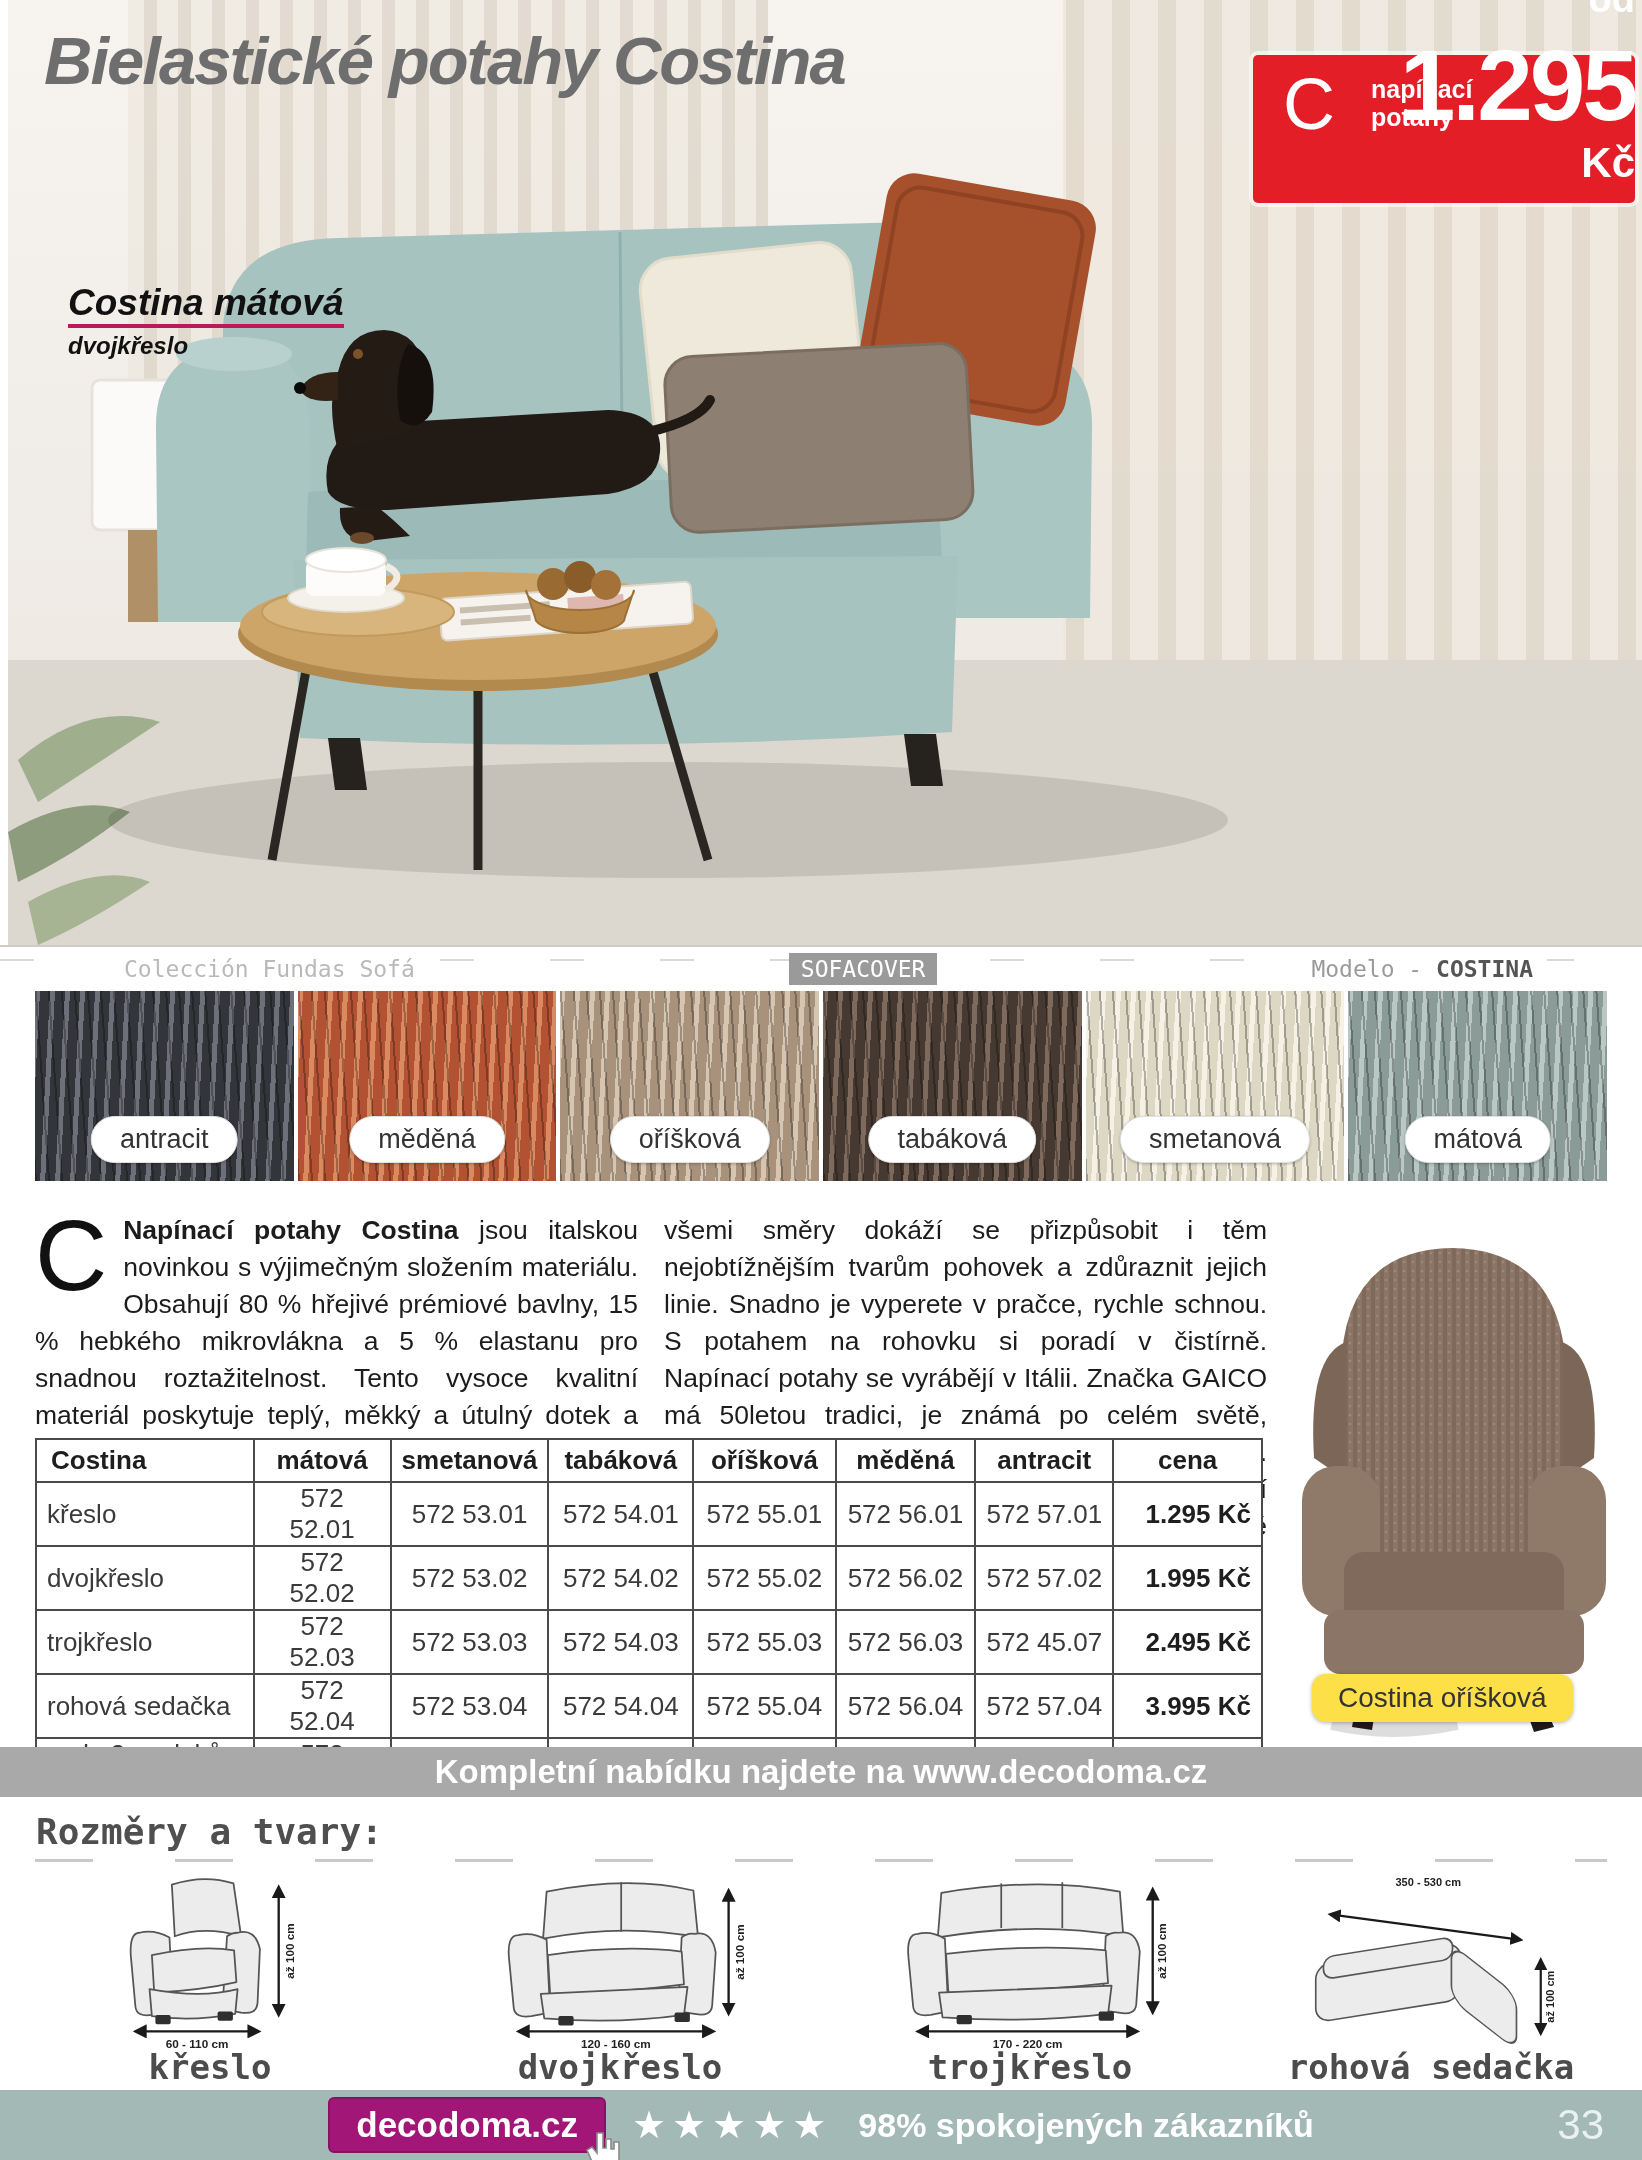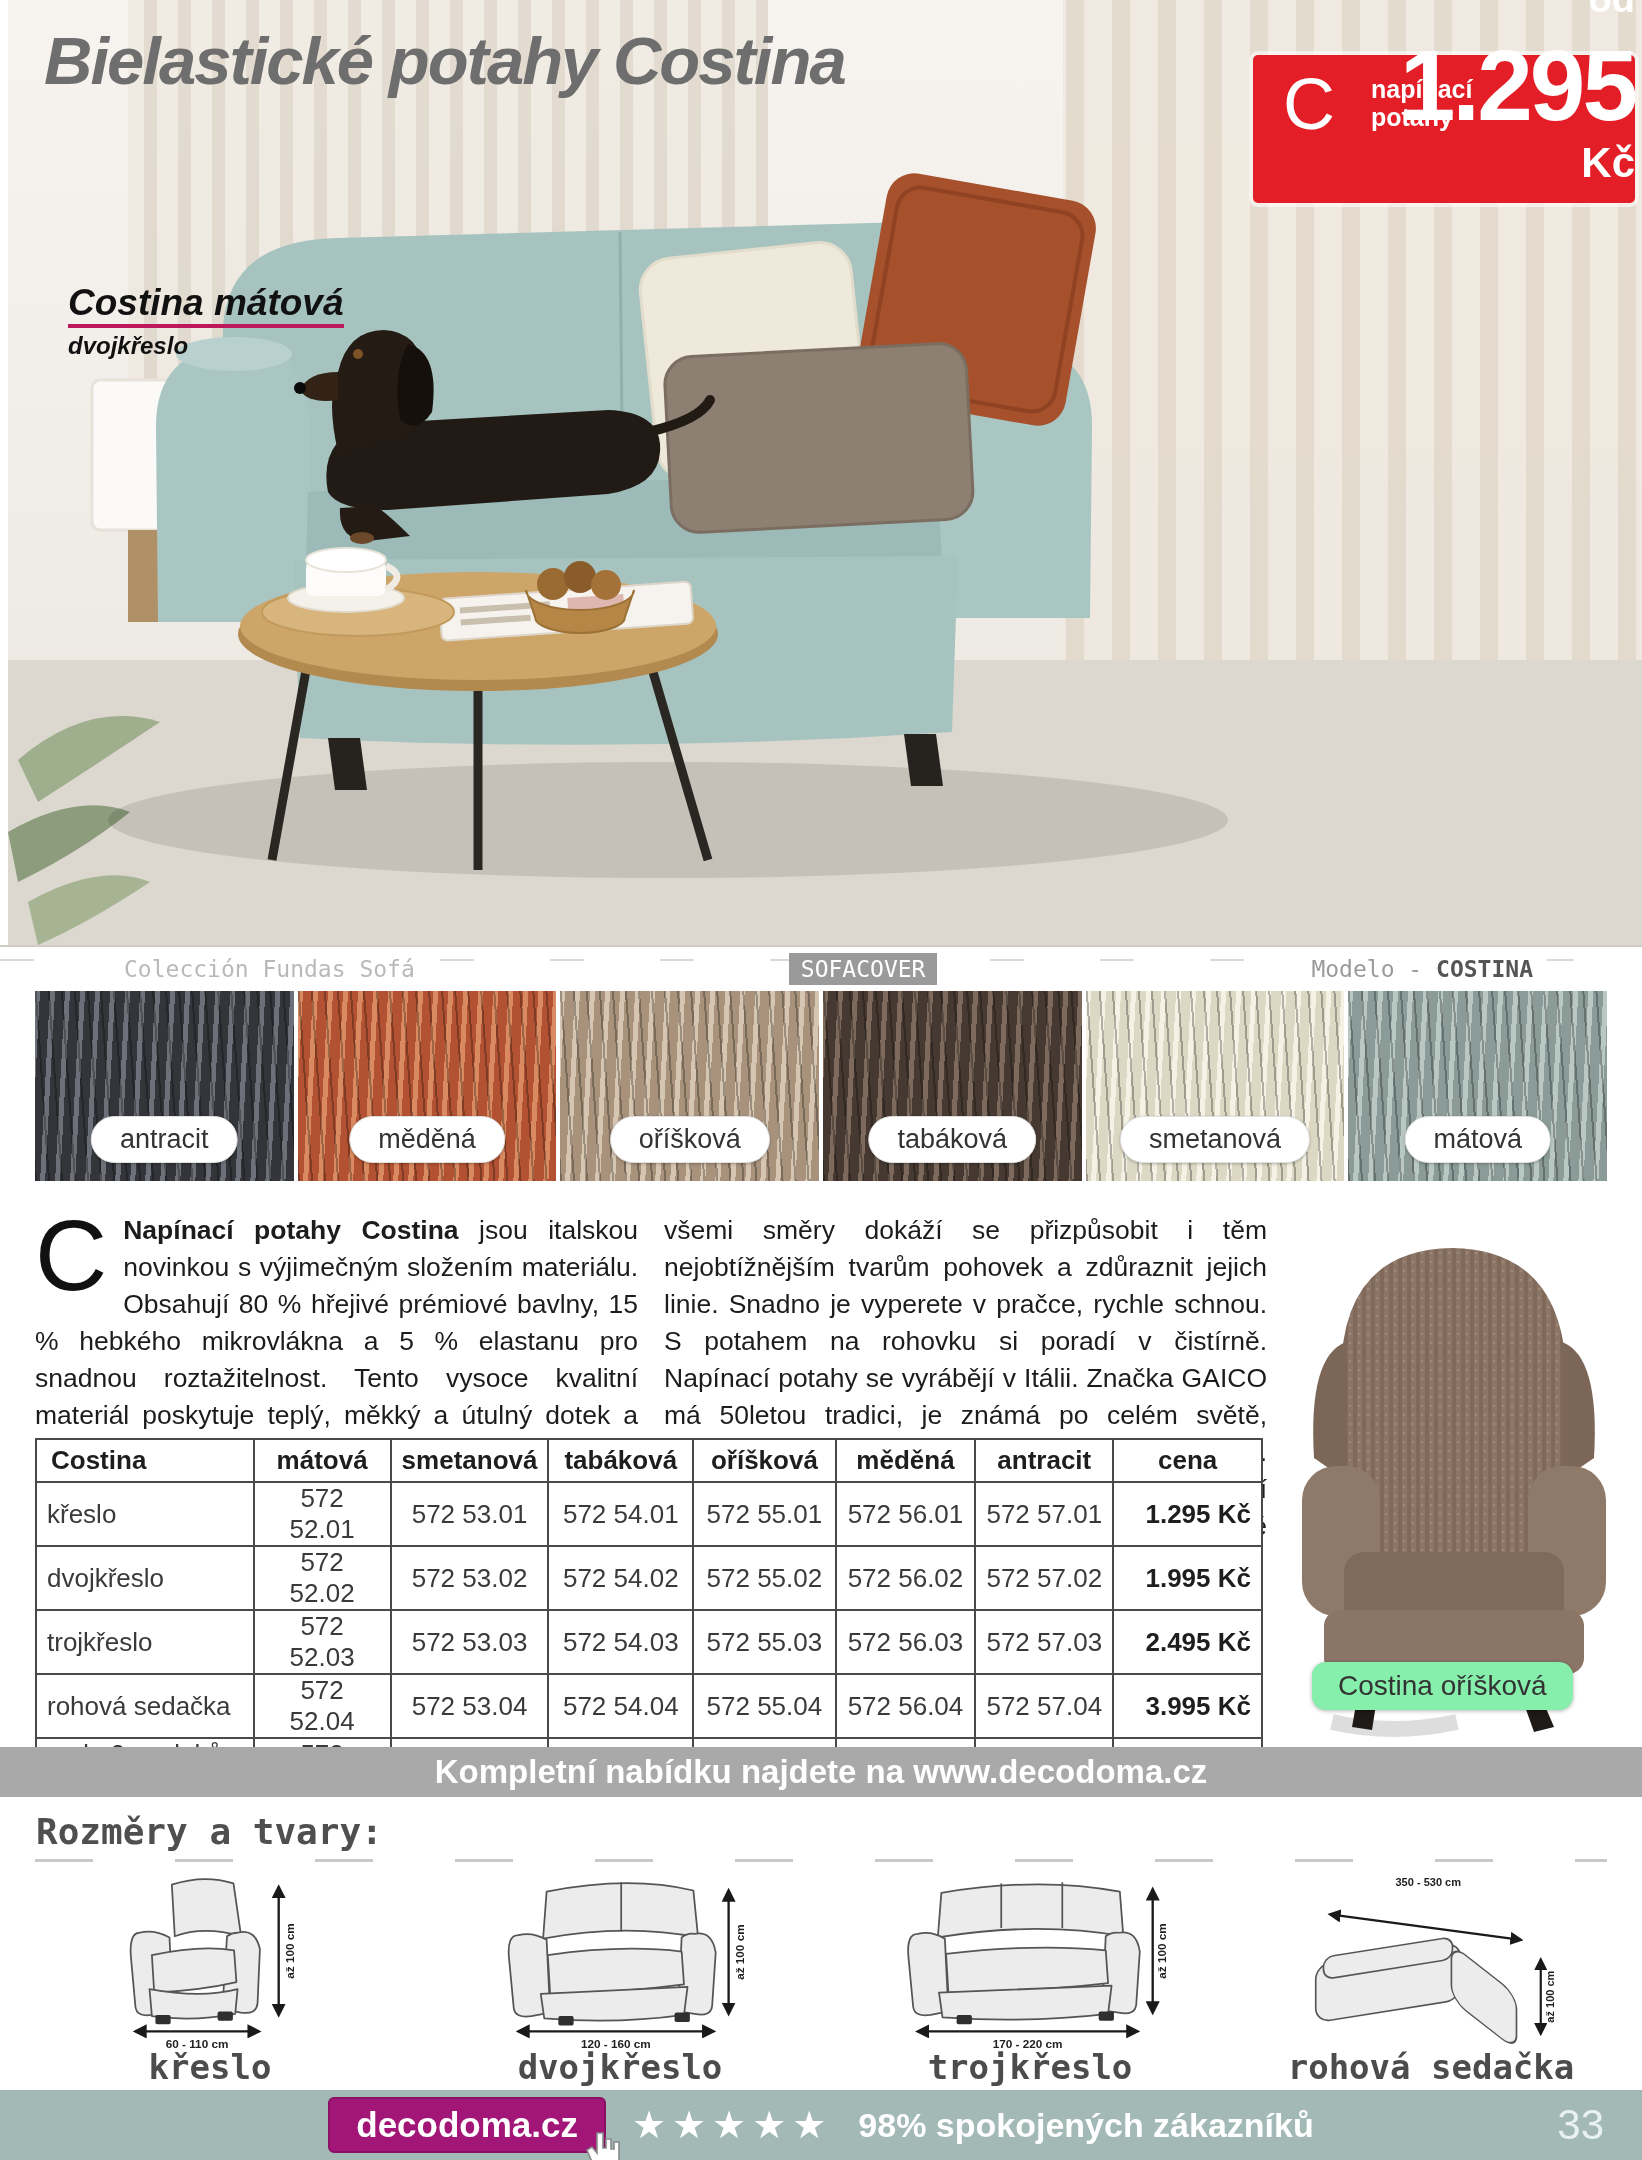--- a/index.html
+++ b/index.html
@@ -60,21 +60,21 @@
   table.price{border-collapse:collapse;width:100%;font-size:26px;color:#1e1e1e;}
   table.price th, table.price td{border:2px solid #4a4a4a;height:41px;padding:0 10px;background:#fff;}
   table.price th{font-weight:700;text-align:center;}
   table.price th:first-child{text-align:left;padding-left:14px;}
   td.c-prod{text-align:left;width:238px;padding-left:14px;color:#3a3a3a;}
   td.c-code{text-align:center;width:128px;color:#3a3a3a;}
   td.c-price{text-align:right;width:160px;font-weight:700;padding-right:16px;}
 
   
   .armchair{position:absolute;left:1272px;top:1222px;width:370px;height:520px;}
-  .armchair-caption{position:absolute;left:40px;bottom:32px;background:#86efac;border-radius:14px;
+  .armchair-caption{position:absolute;left:40px;bottom:20px;background:#fde047;border-radius:14px;
     padding:8px 26px;font-size:28px;color:#333;box-shadow:0 1px 4px rgba(0,0,0,.3);white-space:nowrap;}
 
   
   .banner{position:absolute;left:0;top:1747px;width:1642px;height:50px;background:#a9a9a9;
     display:flex;align-items:center;justify-content:center;}
   .banner span{color:#fff;font-size:33px;font-weight:700;}
 
   
   .dims{position:absolute;left:0;top:1797px;width:1642px;height:293px;background:#fff;}
   .dims-heading{position:absolute;left:36px;top:14px;font-family:"DejaVu Sans Mono",monospace;
@@ -294,21 +294,21 @@
       <td class="c-code">572 57.02</td>
       <td class="c-price">1.995 Kč</td>
     </tr>
           <tr>
       <td class="c-prod">trojkřeslo</td>
       <td class="c-code">572 52.03</td>
       <td class="c-code">572 53.03</td>
       <td class="c-code">572 54.03</td>
       <td class="c-code">572 55.03</td>
       <td class="c-code">572 56.03</td>
-      <td class="c-code">572 57.03</td>
+      <td class="c-code">572 45.07</td>
       <td class="c-price">2.495 Kč</td>
     </tr>
           <tr>
       <td class="c-prod">rohová sedačka</td>
       <td class="c-code">572 52.04</td>
       <td class="c-code">572 53.04</td>
       <td class="c-code">572 54.04</td>
       <td class="c-code">572 55.04</td>
       <td class="c-code">572 56.04</td>
       <td class="c-code">572 57.04</td>

